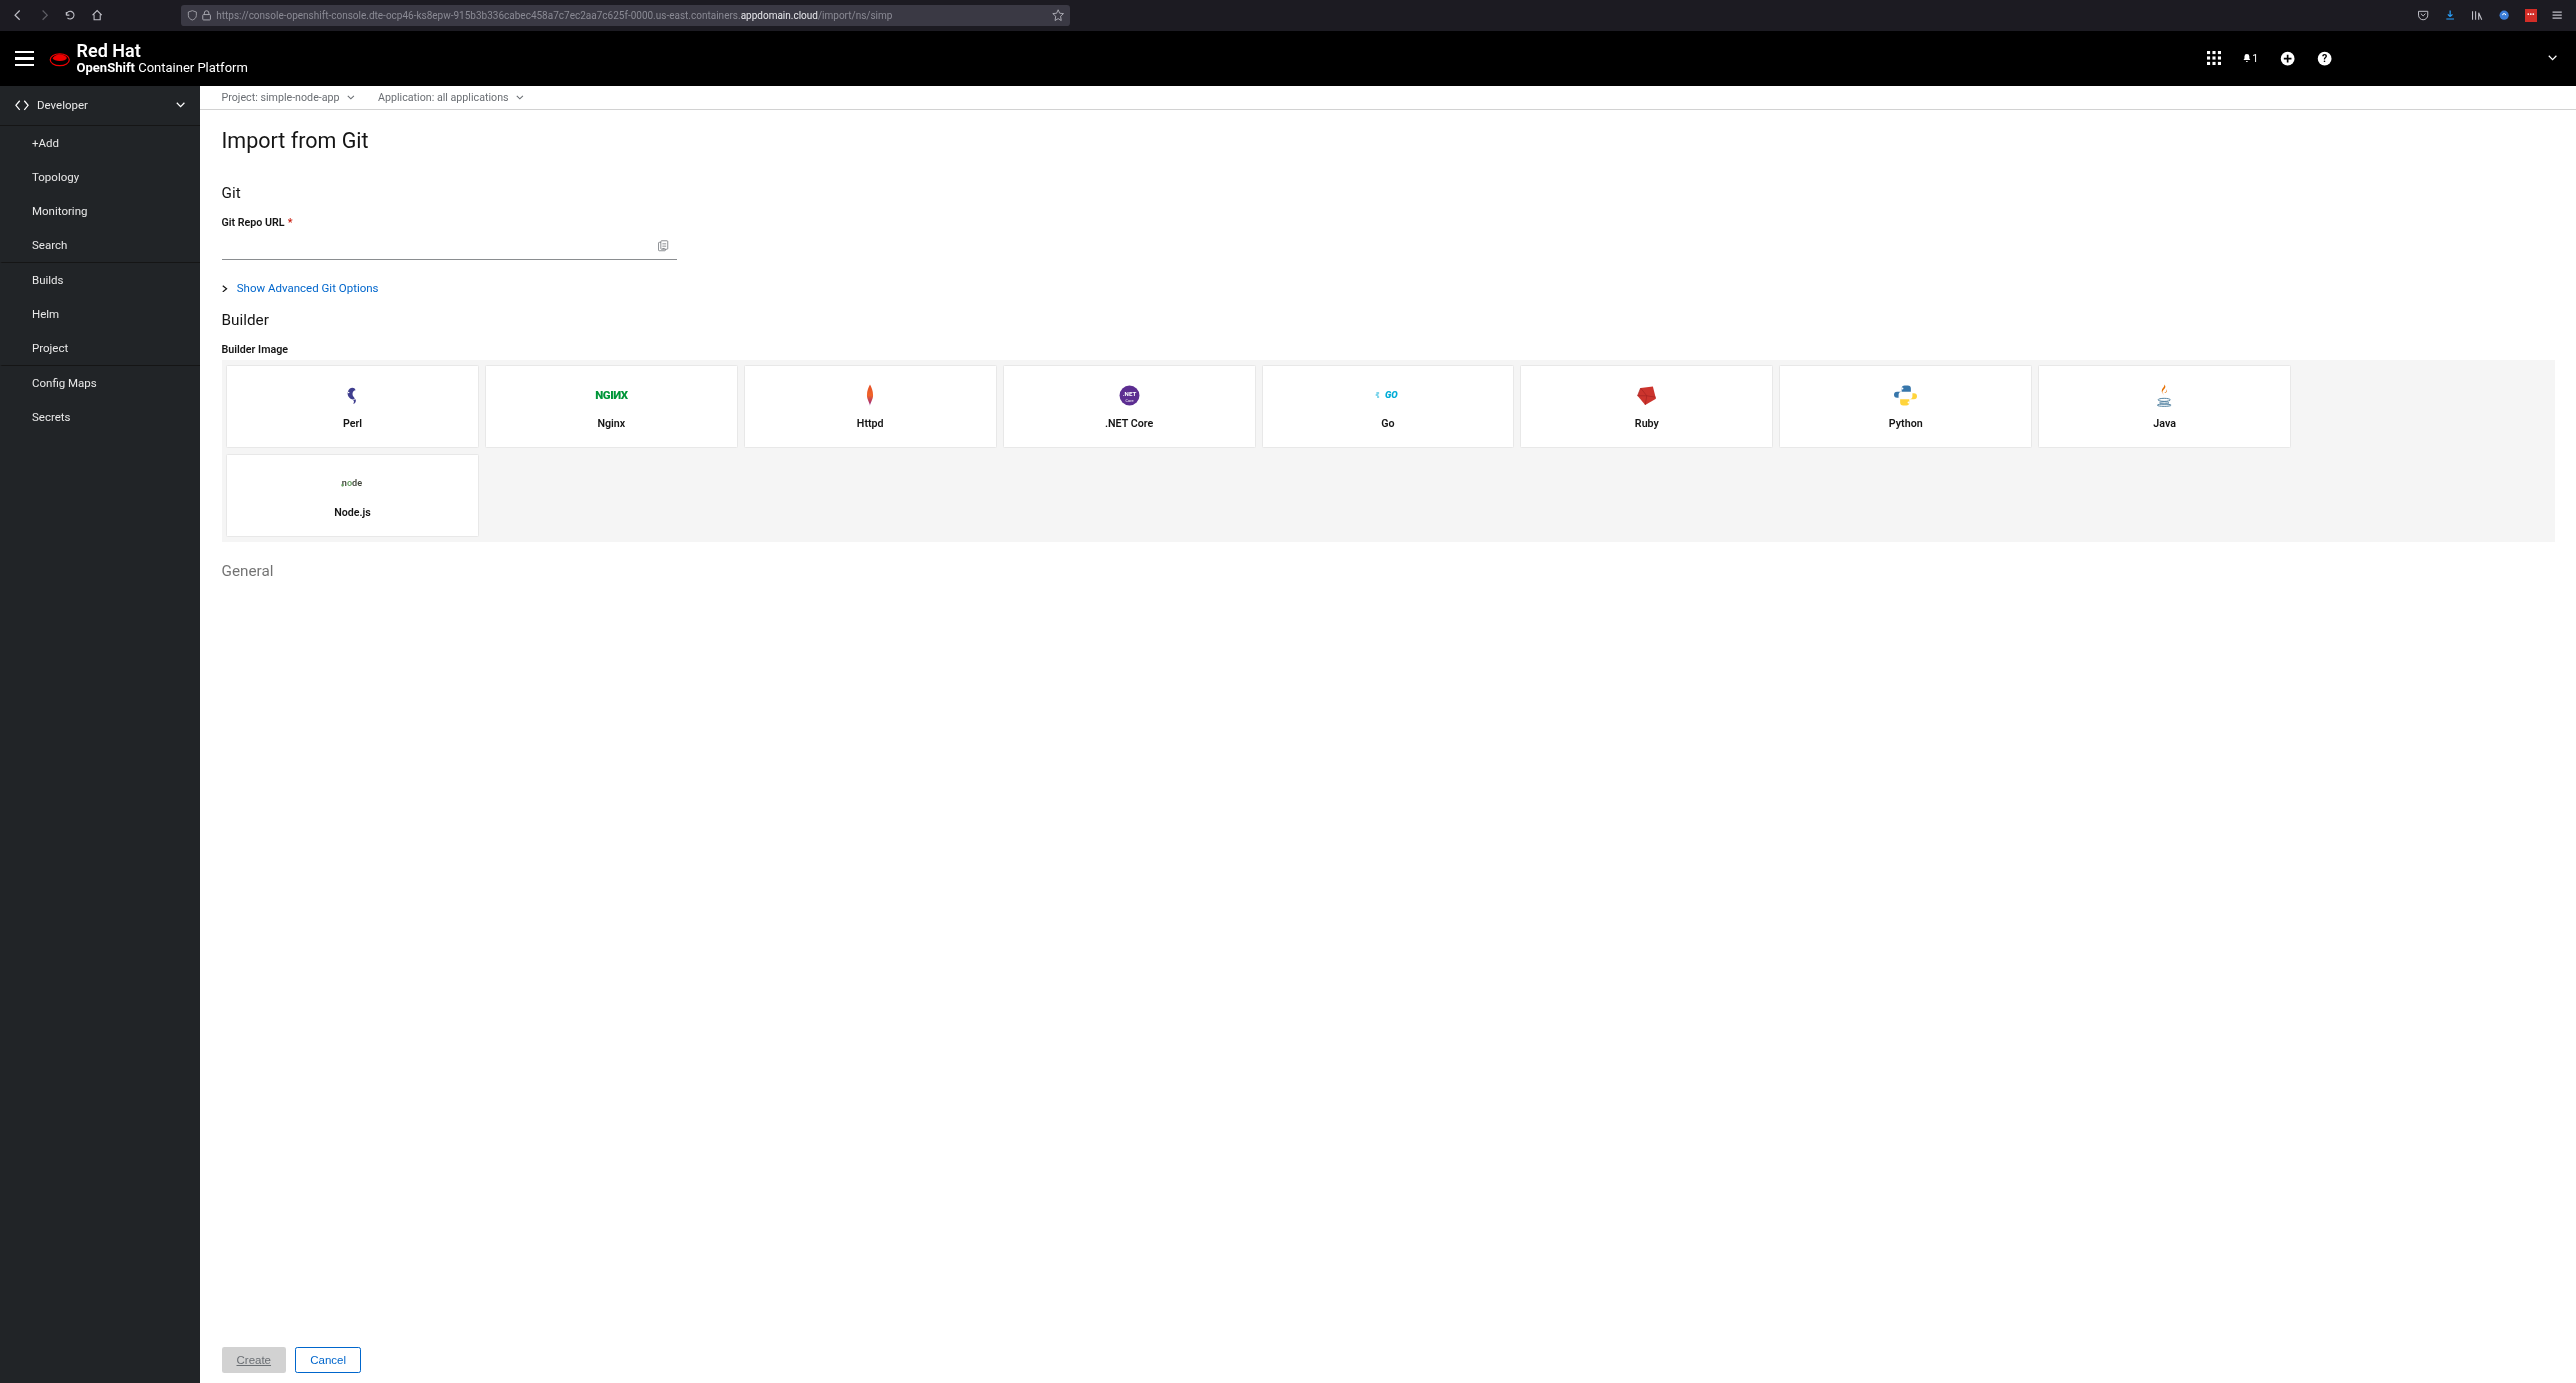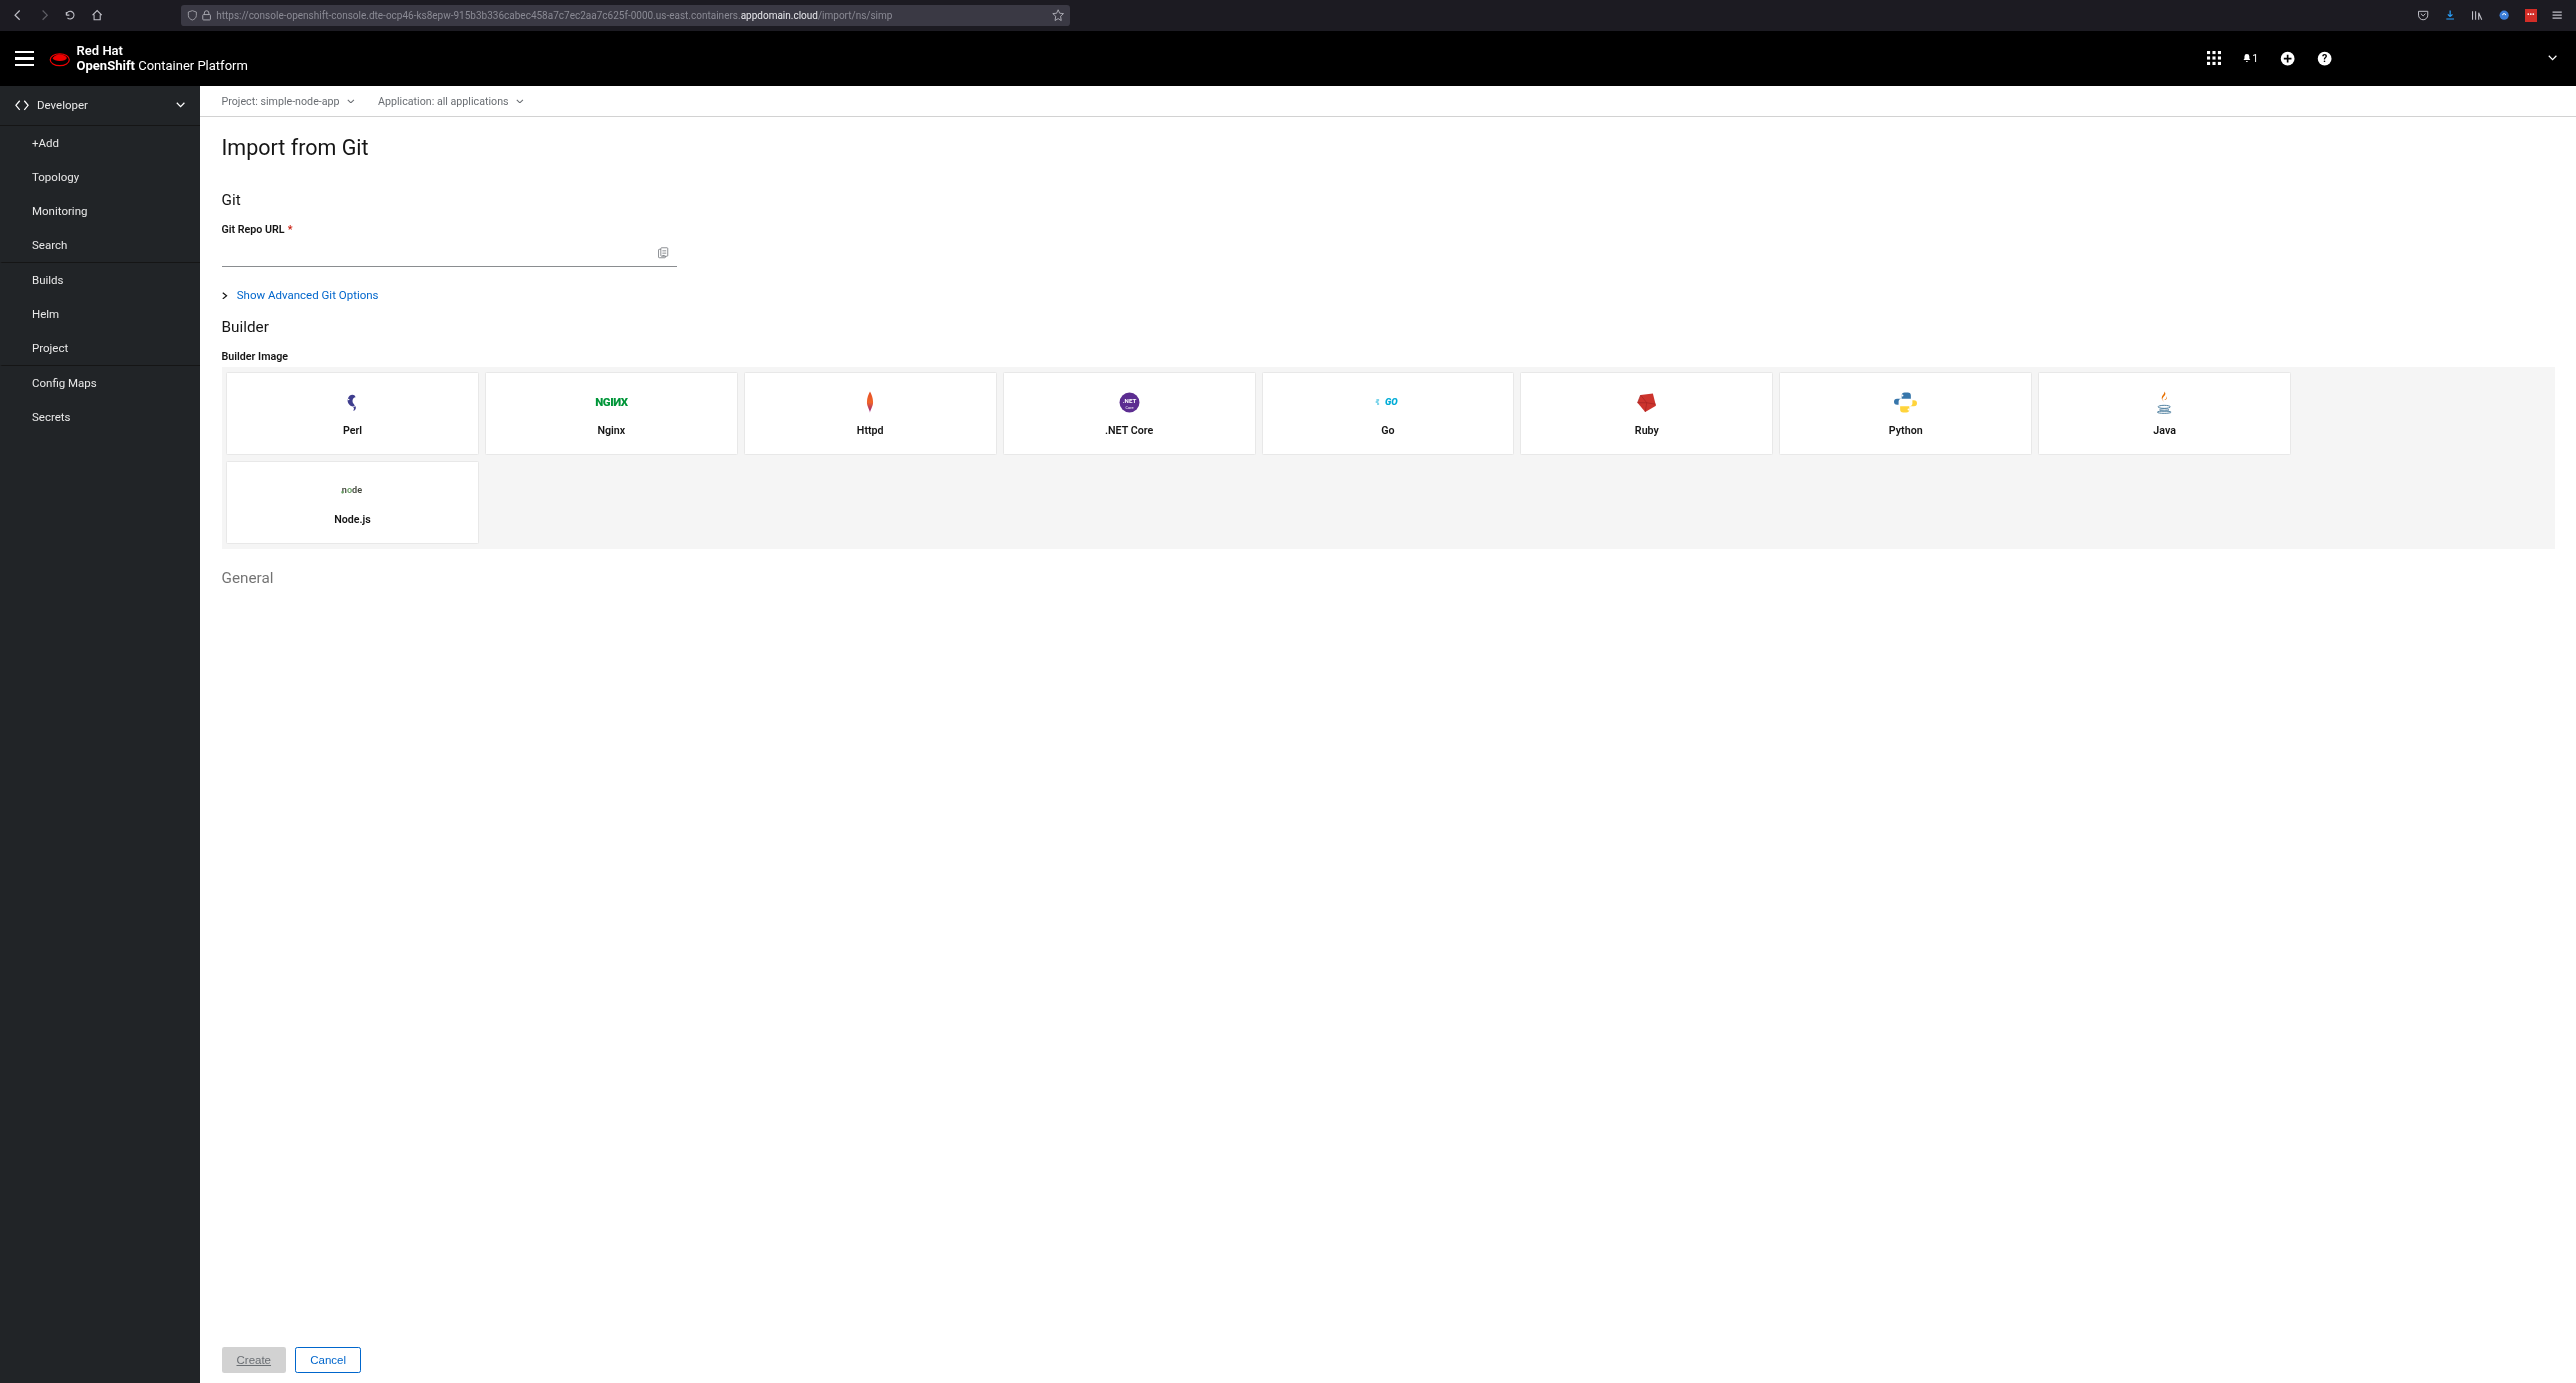--- a/index.html
+++ b/index.html
@@ -13,42 +13,42 @@
   .browser-bar .url-text .dim { color: #8a8a94; }
   .browser-bar .url-text .bright { color: #e8e8ec; }
   .browser-bar .right-icons { margin-left: auto; display: flex; gap: 5.4px; align-items: center; }
 
   
   .masthead { height: 55px; background: #000; display: flex; align-items: center; color: #fff; padding: 0 15.3px; }
   .hamburger { width: 18.4px; height: 15.3px; display: flex; flex-direction: column; justify-content: space-between; cursor: pointer; margin-right: 15.3px; }
   .hamburger span { height: 2.3px; background: #fff; }
   .brand { display: flex; align-items: center; gap: 6.1px; }
   .brand-text { line-height: 1.1; }
-  .brand-text .line1 { font-weight: 600; font-size: 13px; }
+  .brand-text .line1 { font-weight: 600; font-size: 18px; }
   .brand-text .line2 { font-size: 13px; }
   .brand-text .line2 .bold { font-weight: 700; }
   .masthead .topbar-right { margin-left: auto; display: flex; align-items: center; gap: 21.5px; }
   .topbar-icon { width: 15.3px; height: 15.3px; display: flex; align-items: center; justify-content: center; color: #fff; position: relative; }
   .notif-count { font-size: 10.7px; margin-left: 1.5px; }
   .user-caret { margin-left: 192px; }
 
   
   .shell { display: flex; height: calc(100vh - 86px); justify-content: center; }
 
   
   .sidebar { width: 200px; background: #212427; color: #e8e8e8; font-size: 11.5px; display: flex; flex-direction: column; }
   .perspective { padding: 12.3px 15.3px; display: flex; align-items: center; gap: 7.7px; border-bottom: 0.8px solid #151515; cursor: pointer; }
   .perspective .label { flex: 1; font-weight: 400; }
   .nav-list { list-style: none; }
   .nav-item { padding: 10px 30px; cursor: pointer; border-left: 2.3px solid transparent; }
   .nav-sep { border-bottom: 0.8px solid #151515; }
 
   
   .main { flex: 1; background: #fff; display: flex; flex-direction: column; overflow: hidden; }
-  .context-bar { height: 31px; border-bottom: 0.8px solid #d2d2d2; display: flex; align-items: center; padding: 0 21.5px; gap: 23px; font-size: 10.7px; color: #6a6e73; }
+  .context-bar { height: 24px; border-bottom: 0.8px solid #d2d2d2; display: flex; align-items: center; padding: 0 21.5px; gap: 23px; font-size: 10.7px; color: #6a6e73; }
   .ctx-item { display: flex; align-items: center; gap: 7.7px; cursor: pointer; }
 
   .page-body { flex: 1; overflow-y: auto; padding: 18.4px 21.5px 0 21.5px; position: relative; }
   .page-title { font-size: 21.5px; font-weight: 400; margin-bottom: 31px; }
   .section-title { font-size: 15.3px; font-weight: 400; margin: 15.3px 0 14px 0; }
   .form-label { font-size: 10.7px; font-weight: 600; margin-bottom: 4.6px; display: block; }
   .req { color: #c9190b; margin-left: 3.1px; }
   .text-input-wrap { position: relative; width: 455px; }
   .text-input { width: 100%; height: 26px; border: none; border-bottom: 0.8px solid #8a8d90; padding: 0 28px 0 7.7px; font-size: 10.7px; background: #fff; }
   .input-icon { position: absolute; right: 7.7px; top: 6.1px; color: #6a6e73; }

